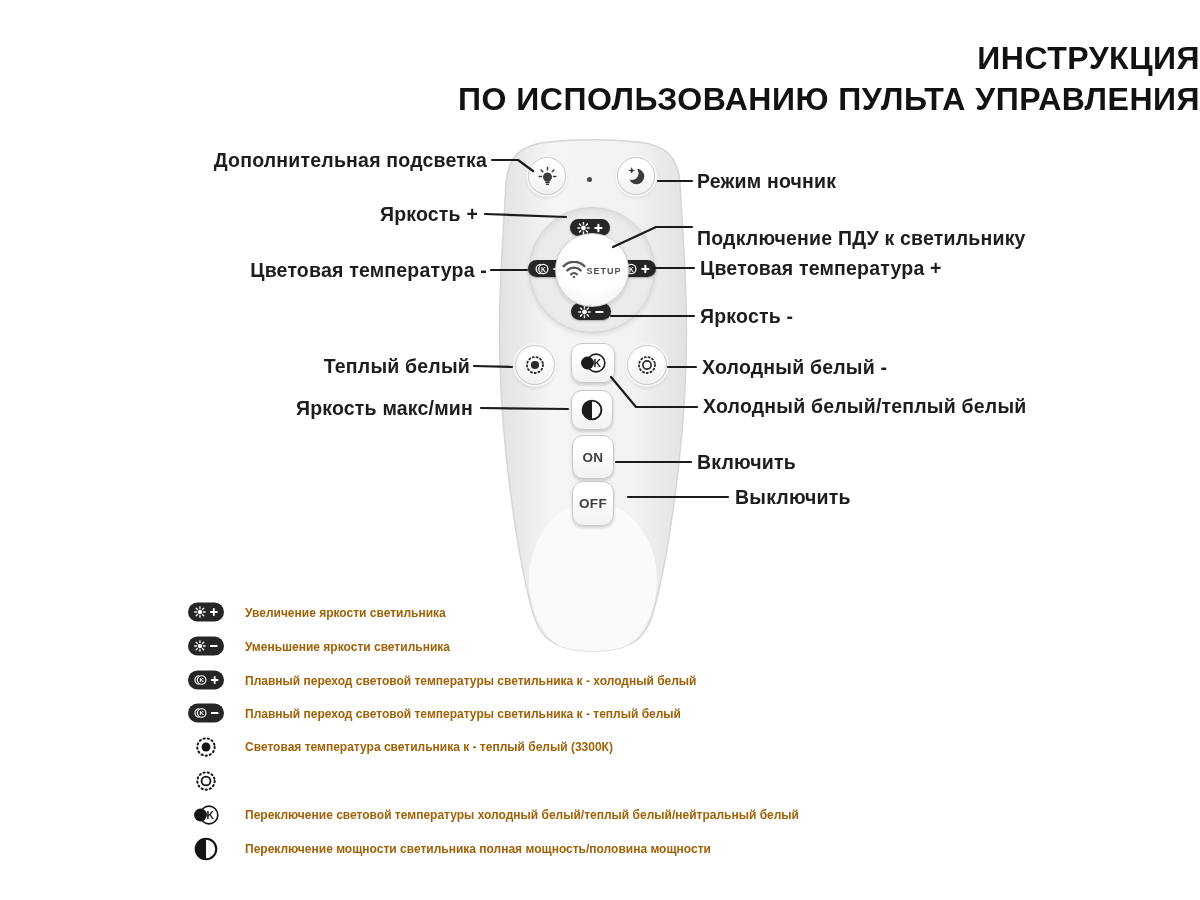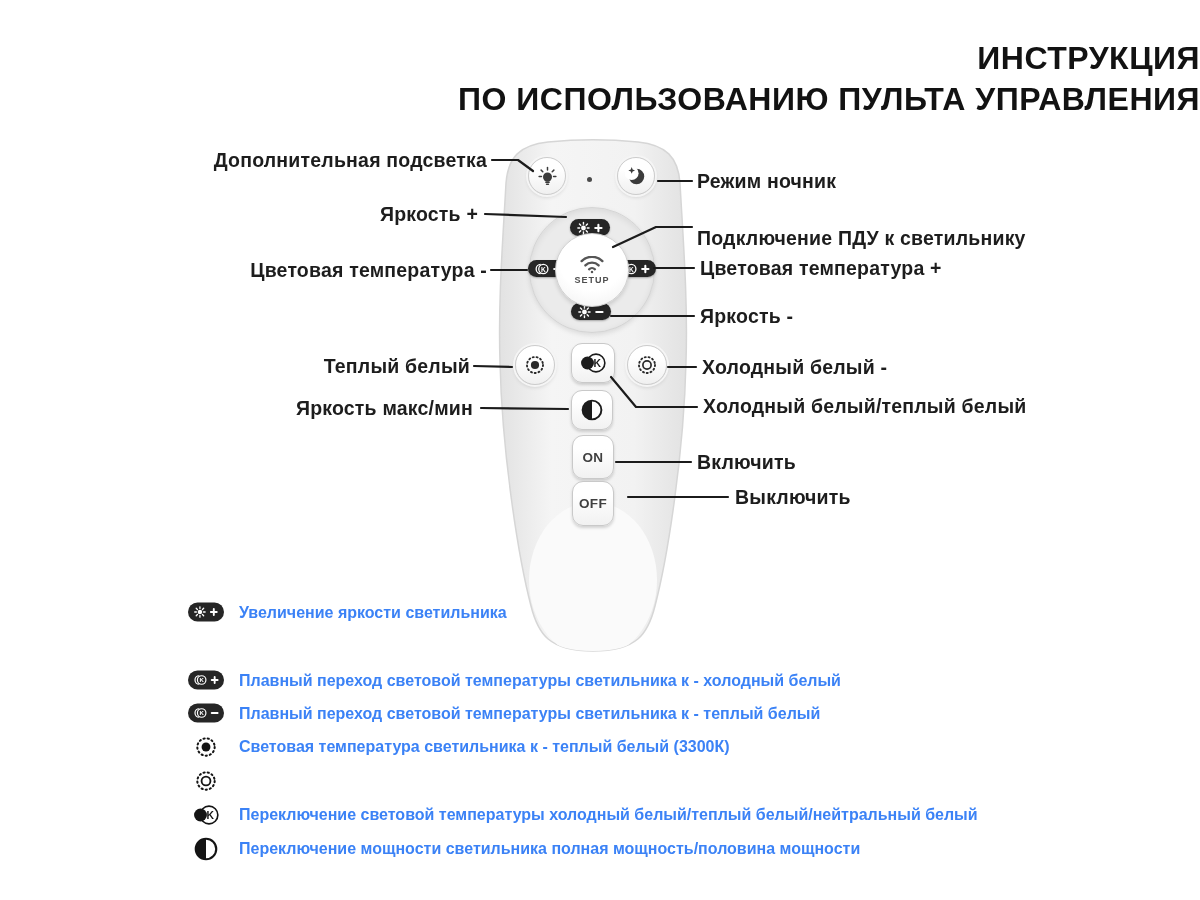--- a/index.html
+++ b/index.html
@@ -24,21 +24,21 @@
     border:1px solid #c9c9c9; box-shadow:0 2px 3px rgba(0,0,0,.16);
     font-weight:700; color:#3f3f3f;
   }
   .pill { border-radius:9px; background:#262626; box-shadow:0 1px 2px rgba(0,0,0,.3); }
   .dpad {
     border-radius:50%; background:#ebebeb; border:1px solid #d5d5d5; z-index:2;
     box-shadow: inset 0 2px 7px rgba(0,0,0,.08), 0 2px 5px rgba(0,0,0,.10);
   }
   .setup {
     border-radius:50%; background:radial-gradient(circle at 50% 32%, #ffffff 55%, #efefef);
-    border:1px solid #d0d0d0; box-shadow:0 2px 4px rgba(0,0,0,.15); flex-direction:column;
+    border:1px solid #d0d0d0; box-shadow:0 2px 4px rgba(0,0,0,.15); flex-direction:row;
   }
   .setup-label { font-size:9px; font-weight:700; letter-spacing:1px; color:#4e4e4e; margin-top:1px; }
   .onoff { font-size:13.5px; letter-spacing:.4px; }
   .callout {
     position:absolute; z-index:5; font-size:19.5px; font-weight:700; color:#1d1d1d;
     white-space:nowrap; transform:translateY(-50%); letter-spacing:.2px;
   }
   .cl1 { right:713px; top:160px; } .cl2 { right:722px; top:214px; }
   .cl3 { right:713px; top:270px; } .cl4 { right:730px; top:366px; }
   .cl5 { right:727px; top:408px; }
@@ -48,21 +48,21 @@
   .cr7 { left:697px; top:462px; } .cr8 { left:735px; top:497px; }
   .legend-row {
     position:absolute; left:182px; display:flex; align-items:center;
     transform:translateY(-50%); z-index:2;
   }
   .legend-icon { width:48px; display:flex; align-items:center; justify-content:center; }
   .legend-pill {
     width:36px; height:19px; border-radius:10px; background:#262626;
     display:flex; align-items:center; justify-content:center;
   }
-  .legend-text { margin-left:9px; font-size:16px; font-weight:700; color:#3b82f6; white-space:nowrap; }
+  .legend-text { margin-left:15px; font-size:12px; font-weight:700; color:#a16207; white-space:nowrap; }
 </style>
 </head>
 <body>
 
 <div class="canvas">
 
   <svg width="0" height="0" style="position:absolute">
     <defs>
       <g id="sun8">
         <circle cx="0" cy="0" r="2.6" fill="currentColor"></circle>
@@ -261,20 +261,31 @@
     <span class="legend-icon">
       <span class="legend-pill">
           <svg width="30" height="13" viewBox="0 0 34 15" color="#ffffff">
             <use href="#sun8" x="10" y="7.5"></use>
             <use href="#plus" x="26" y="7.5"></use>
           </svg>
         </span>
     </span>
     <span class="legend-text">Увеличение яркости светильника</span>
   </div>
+  <div class="legend-row" style="top:646px">
+    <span class="legend-icon">
+      <span class="legend-pill">
+          <svg width="30" height="13" viewBox="0 0 34 15" color="#ffffff">
+            <use href="#sun8" x="10" y="7.5"></use>
+            <use href="#minus" x="26" y="7.5"></use>
+          </svg>
+        </span>
+    </span>
+    <span class="legend-text">Уменьшение яркости светильника</span>
+  </div>
   <div class="legend-row" style="top:680px">
     <span class="legend-icon">
       <span class="legend-pill">
           <svg width="30" height="13" viewBox="0 0 34 15" color="#ffffff">
             <use href="#kcirc" x="12" y="7.5"></use>
             <use href="#plus" x="27" y="7.5"></use>
           </svg>
         </span>
     </span>
     <span class="legend-text">Плавный переход световой температуры светильника к - холодный белый</span>

